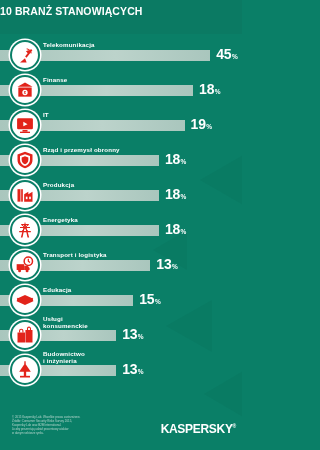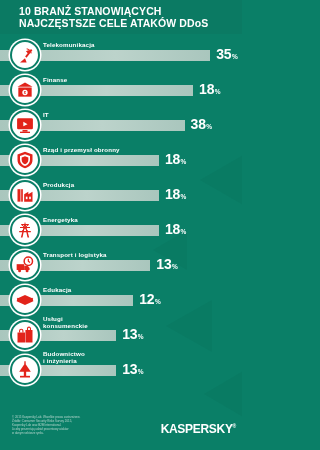--- a/index.html
+++ b/index.html
@@ -11,21 +11,21 @@
   }
   #page{position:relative;width:242px;height:450px;overflow:hidden;background:#0a7f67;}
 
   
   .wm{position:absolute;opacity:.07;pointer-events:none;}
   .wm i{display:block;width:0;height:0;border-style:solid;}
 
   
   .header{
     position:absolute;left:0;top:0;width:242px;height:34px;
-    background:#0b7a63;box-sizing:border-box;padding:5px 8px 0 19px;
+    background:#0b7a63;box-sizing:border-box;padding:5px 8px 0 0;
   }
   .header h1{
     margin:0;color:#ffffff;font-size:10.5px;line-height:12.4px;
     font-weight:bold;letter-spacing:.1px;
   }
   .header h1 span{display:block;}
 
   
   .rows{position:absolute;left:0;top:34px;width:242px;}
   .row{position:relative;height:35px;}
@@ -81,38 +81,37 @@
   <div class="wm" style="right:-20px;top:360px;">
     <i style="border-width:34px 58px 34px 0;border-color:transparent #04453a transparent transparent;"></i>
   </div>
   <div class="wm" style="right:55px;top:230px;">
     <i style="border-width:20px 34px 20px 0;border-color:transparent #04453a transparent transparent;"></i>
   </div>
 
   <div class="header">
     <h1>
       <span>10 BRANŻ STANOWIĄCYCH</span>
-      <span>NAJCZĘSTSZE CELE ATAKÓW DDoS</span>
     </h1>
   </div>
 
   <div class="rows" id="rows">
       <div class="row">
         <div class="bar" style="left: 0px; top: 16px; width: 210.2px;"></div>
         <div class="badge" style="top: 6px;">
           <svg width="20" height="20" viewBox="0 0 24 24">
             <circle cx="16" cy="8" r="1.6" fill="#e2231a"></circle>
             <path d="M12 16 L6 21 H14 Z" fill="#e2231a"></path>
             <path d="M13 14.5 L20 5.5" stroke="#e2231a" stroke-width="2.2" fill="none"></path>
             <path d="M14 4.5a7 7 0 0 1 5.5 5.5" stroke="#e2231a" stroke-width="1.3" fill="none"></path>
             <path d="M13.5 7.5a4 4 0 0 1 3 3" stroke="#e2231a" stroke-width="1.3" fill="none"></path>
           </svg>
         </div>
         <div class="label" style="top: 8px;">Telekomunikacja</div>
-        <div class="value" style="left: 216.2px; top: 13px;"><span>35</span><span class="pct">%</span></div>
+        <div class="value" style="left: 216.2px; top: 13px;"><span>45</span><span class="pct">%</span></div>
       </div>
       <div class="row">
         <div class="bar" style="left: 0px; top: 16px; width: 193.1px;"></div>
         <div class="badge" style="top: 6px;">
           <svg width="20" height="20" viewBox="0 0 24 24">
             <path d="M12 3 L21 8 H3 Z" fill="#e2231a"></path>
             <rect x="4" y="9" width="16" height="11" fill="#e2231a"></rect>
             <circle cx="12" cy="15" r="3.2" fill="#fff"></circle>
             <text x="12" y="17.4" font-size="5" text-anchor="middle" fill="#e2231a" font-family="sans-serif" font-weight="bold">$</text>
           </svg>
@@ -124,21 +123,21 @@
         <div class="bar" style="left: 0px; top: 16px; width: 184.55px;"></div>
         <div class="badge" style="top: 6px;">
           <svg width="20" height="20" viewBox="0 0 24 24">
             <rect x="2.5" y="4" width="19" height="13" rx="1.5" fill="#e2231a"></rect>
             <rect x="9" y="18" width="6" height="2" fill="#e2231a"></rect>
             <rect x="6" y="20" width="12" height="1.6" fill="#e2231a"></rect>
             <path d="M10 8 L15 11 L10 13.5 Z" fill="#fff"></path>
           </svg>
         </div>
         <div class="label" style="top: 8px;">IT</div>
-        <div class="value" style="left: 190.55px; top: 13px;"><span>38</span><span class="pct">%</span></div>
+        <div class="value" style="left: 190.55px; top: 13px;"><span>19</span><span class="pct">%</span></div>
       </div>
       <div class="row">
         <div class="bar" style="left: 0px; top: 16px; width: 158.9px;"></div>
         <div class="badge" style="top: 6px;">
           <svg width="20" height="20" viewBox="0 0 24 24">
             <path d="M12 2 L21 5.5 V12 c0 5-4 8.5-9 10-5-1.5-9-5-9-10V5.5Z" fill="#e2231a"></path>
             <path d="M12 5 L18 7.3 V12 c0 3.6-2.8 6.2-6 7.3-3.2-1.1-6-3.7-6-7.3V7.3Z" fill="#fff"></path>
             <path d="M12 7.5 L16 9 V12 c0 2.6-2 4.4-4 5.2-2-.8-4-2.6-4-5.2V9Z" fill="#e2231a"></path>
           </svg>
         </div>
@@ -188,21 +187,21 @@
       </div>
       <div class="row">
         <div class="bar" style="left: 0px; top: 16px; width: 133.25px;"></div>
         <div class="badge" style="top: 6px;">
           <svg width="20" height="20" viewBox="0 0 24 24">
             <path d="M12 6 L22 10.5 L12 15 L2 10.5 Z" fill="#e2231a"></path>
             <path d="M12 13 L21 9.2 L22 13.5 L12 18 L2 13.5 L3 9.2 Z" fill="#e2231a"></path>
           </svg>
         </div>
         <div class="label" style="top: 8px;">Edukacja</div>
-        <div class="value" style="left: 139.25px; top: 13px;"><span>12</span><span class="pct">%</span></div>
+        <div class="value" style="left: 139.25px; top: 13px;"><span>15</span><span class="pct">%</span></div>
       </div>
       <div class="row">
         <div class="bar" style="left: 0px; top: 16px; width: 116.15px;"></div>
         <div class="badge" style="top: 6px;">
           <svg width="20" height="20" viewBox="0 0 24 24">
             <path d="M3 9 H12 V21 H3 Z" fill="#e2231a"></path>
             <path d="M5.5 9 V7 a2 2 0 0 1 4 0 V9" fill="none" stroke="#e2231a" stroke-width="1.3"></path>
             <path d="M12.5 6 H21 V21 H12.5 Z" fill="#e2231a"></path>
             <path d="M15 6 V4.3 a1.8 1.8 0 0 1 3.6 0 V6" fill="none" stroke="#e2231a" stroke-width="1.3"></path>
           </svg>

